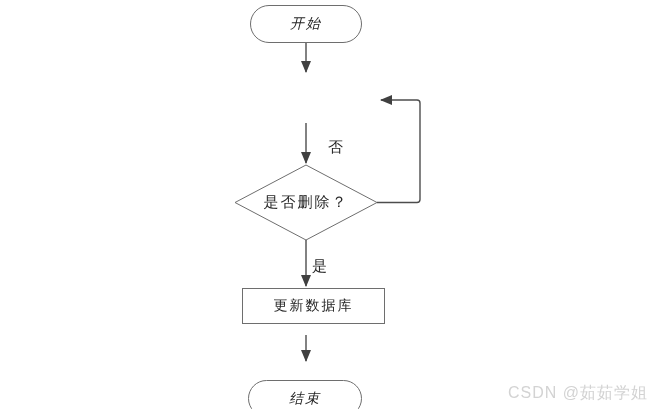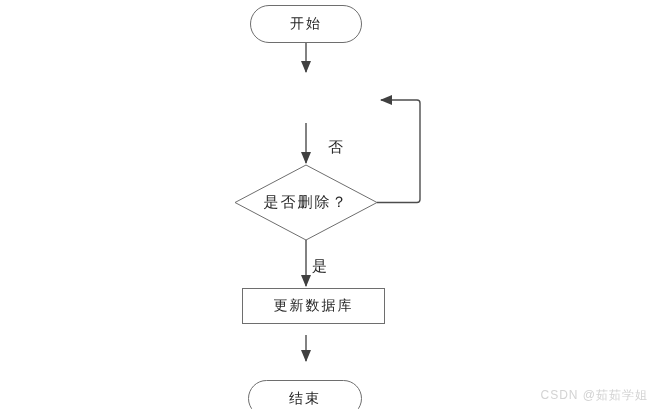--- a/index.html
+++ b/index.html
@@ -31,20 +31,21 @@
     background: #ffffff;
     border: 1px solid #6e6e6e;
     color: #262626;
     font-size: 14px;
     letter-spacing: 2px;
     text-align: center;
     white-space: nowrap;
   }
   .terminator {
     border-radius: 19px;
+    font-style: italic;
   }
   .decision-label {
     position: absolute;
     display: flex;
     align-items: center;
     justify-content: center;
     color: #262626;
     font-size: 15px;
     letter-spacing: 2px;
     background: transparent;
@@ -62,21 +63,21 @@
     line-height: 1;
     white-space: nowrap;
   }
   .label-no  { left: 328px; top: 139px; }
   .label-yes { left: 312px; top: 258px; }
   .watermark {
     position: absolute;
     right: 6px;
     bottom: 5px;
     color: #d3d3d3;
-    font-size: 12px;
+    font-size: 16px;
     letter-spacing: 1px;
     white-space: nowrap;
   }
 </style>
 </head>
 <body>
 
 <div class="canvas">
 
   <svg class="connectors" viewBox="0 0 654 409" xmlns="http://www.w3.org/2000/svg">

